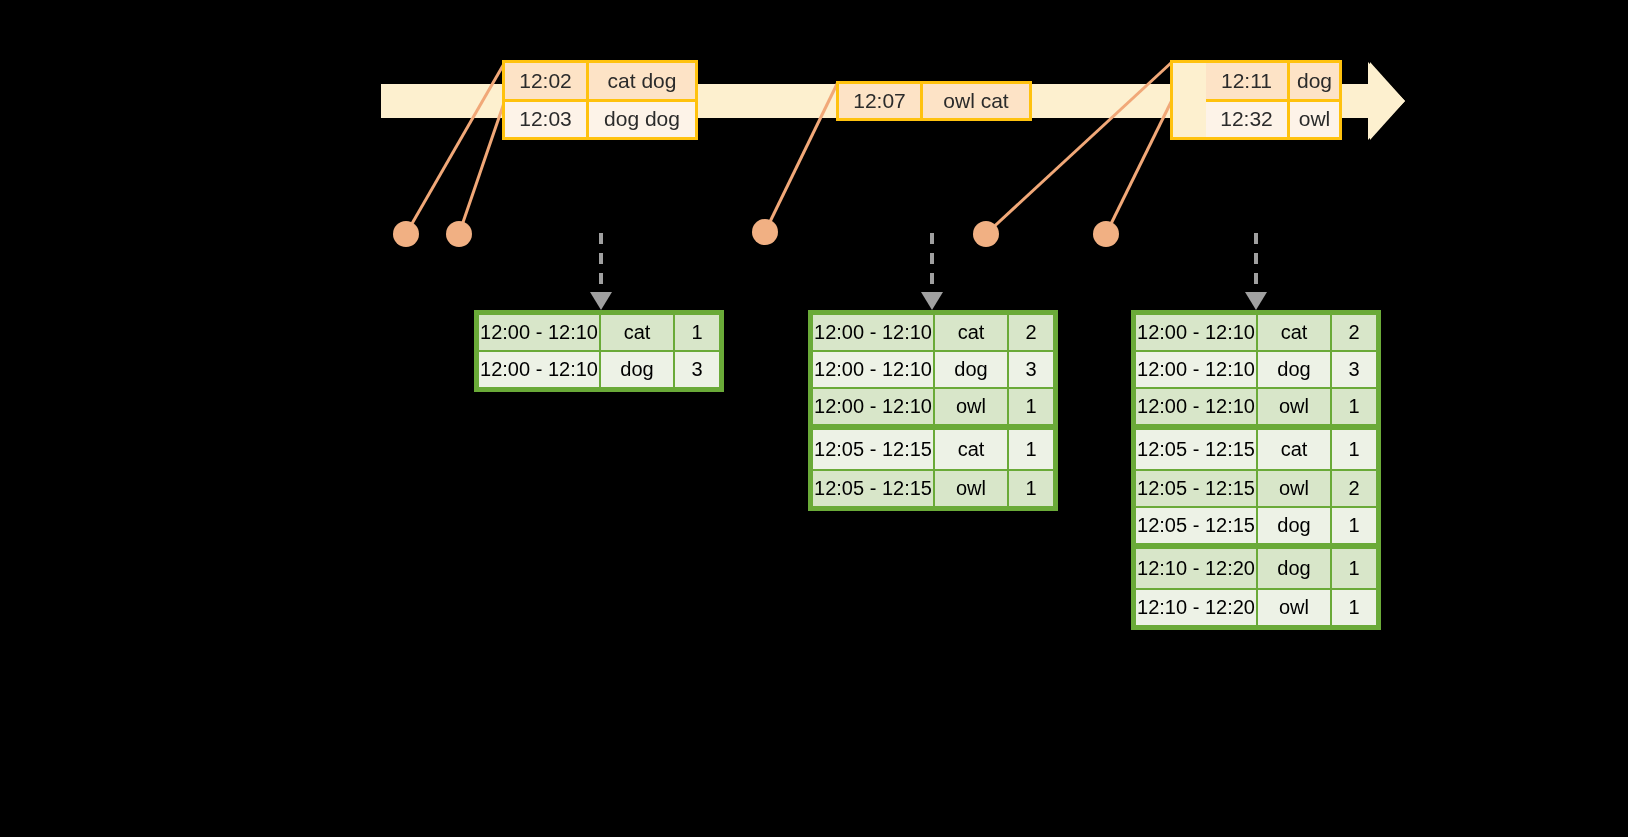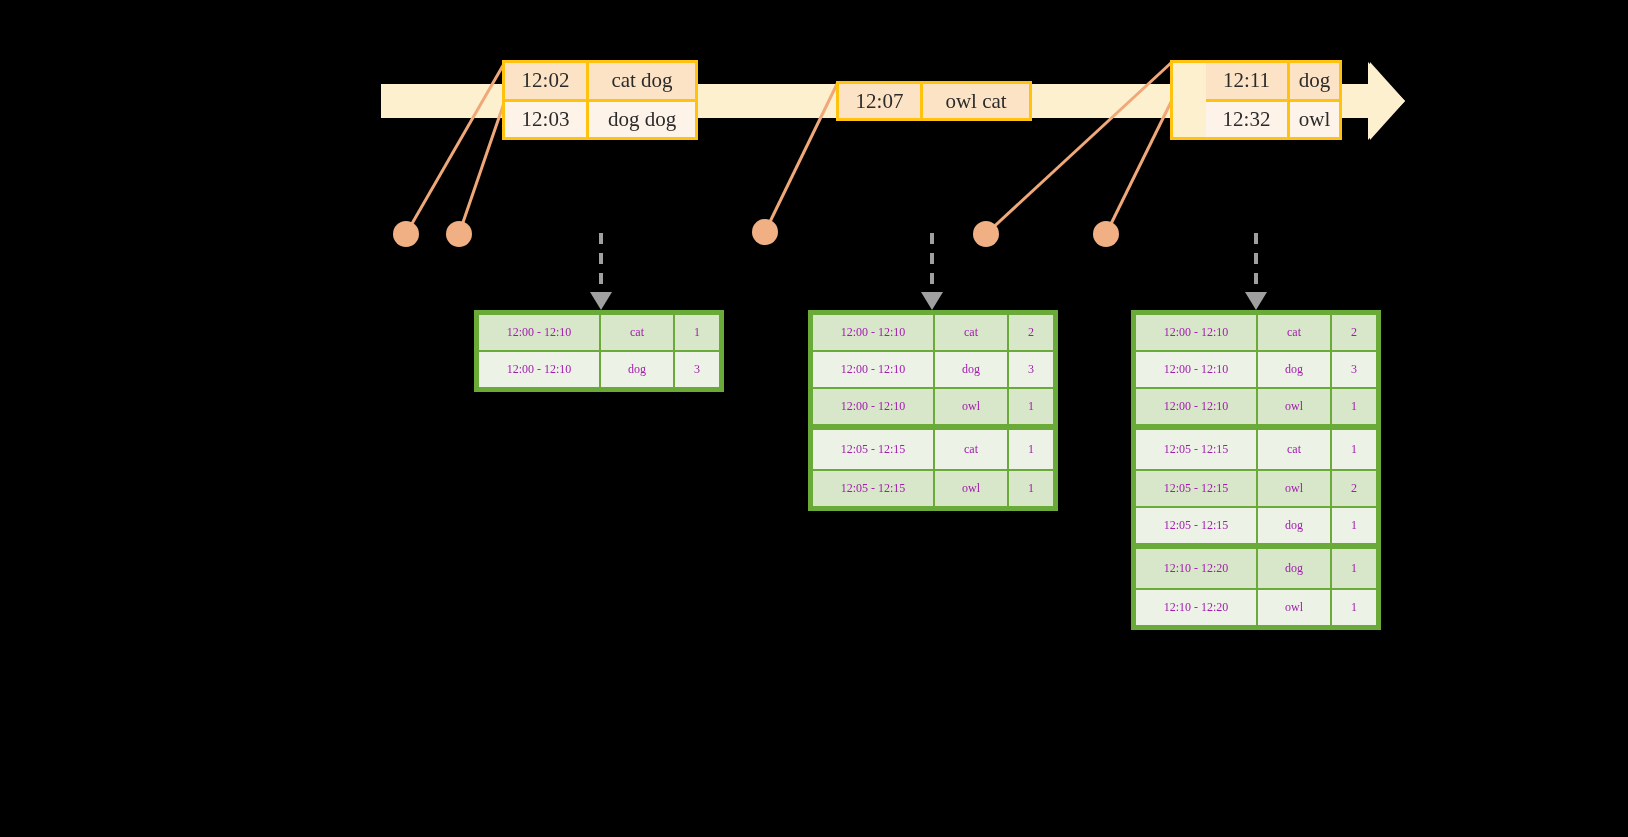--- a/index.html
+++ b/index.html
@@ -1,17 +1,17 @@
 <!DOCTYPE html>
 <html><head>
 <meta charset="utf-8">
 <style>
   html,body{margin:0;padding:0;background:#000;}
   #stage{position:relative;width:1628px;height:837px;background:#000;
-         font-family:Liberation Serif, serif;overflow:hidden;}
+         font-family:Liberation Sans, sans-serif;overflow:hidden;}
 
   
   .tl-bar{position:absolute;background:#fdf0cf;}
 
   
   .evt{position:absolute;border:3px solid #ffc20e;box-sizing:border-box;
        display:flex;flex-direction:column;background:#fdf0cf;}
   .evt-row{display:flex;flex:1;}
   .evt-row + .evt-row{border-top:3px solid #ffc20e;justify-content:center;}
   .evt-row.odd  .cell{background:#fde3c6;}
@@ -27,21 +27,21 @@
   .leader{position:absolute;left:0;top:0;overflow:visible;pointer-events:none;}
 
   
   .dash{position:absolute;overflow:visible;}
 
   
   .rtab{position:absolute;border:4px solid #6aaa38;box-sizing:border-box;
         background:#6aaa38;}
   .rtab .r{display:flex;height:37px;}
   .rtab .r .c{display:flex;align-items:center;justify-content:center;
-              font-size:12px;color:#a21caf;box-sizing:border-box;
+              font-size:20px;color:#000000;box-sizing:border-box;
               border:1px solid #6aaa38;}
   .rtab .r.shade .c{background:#d8e6c9;}
   .rtab .r.light .c{background:#edf2e6;}
   .rtab .r .c.win{flex:1;}
   .rtab .r .c.key{width:74px;}
   .rtab .r .c.cnt{width:46px;}
   .rtab .r.sep{border-top:4px solid #6aaa38;height:41px;}
 </style>
 </head>
 <body>

